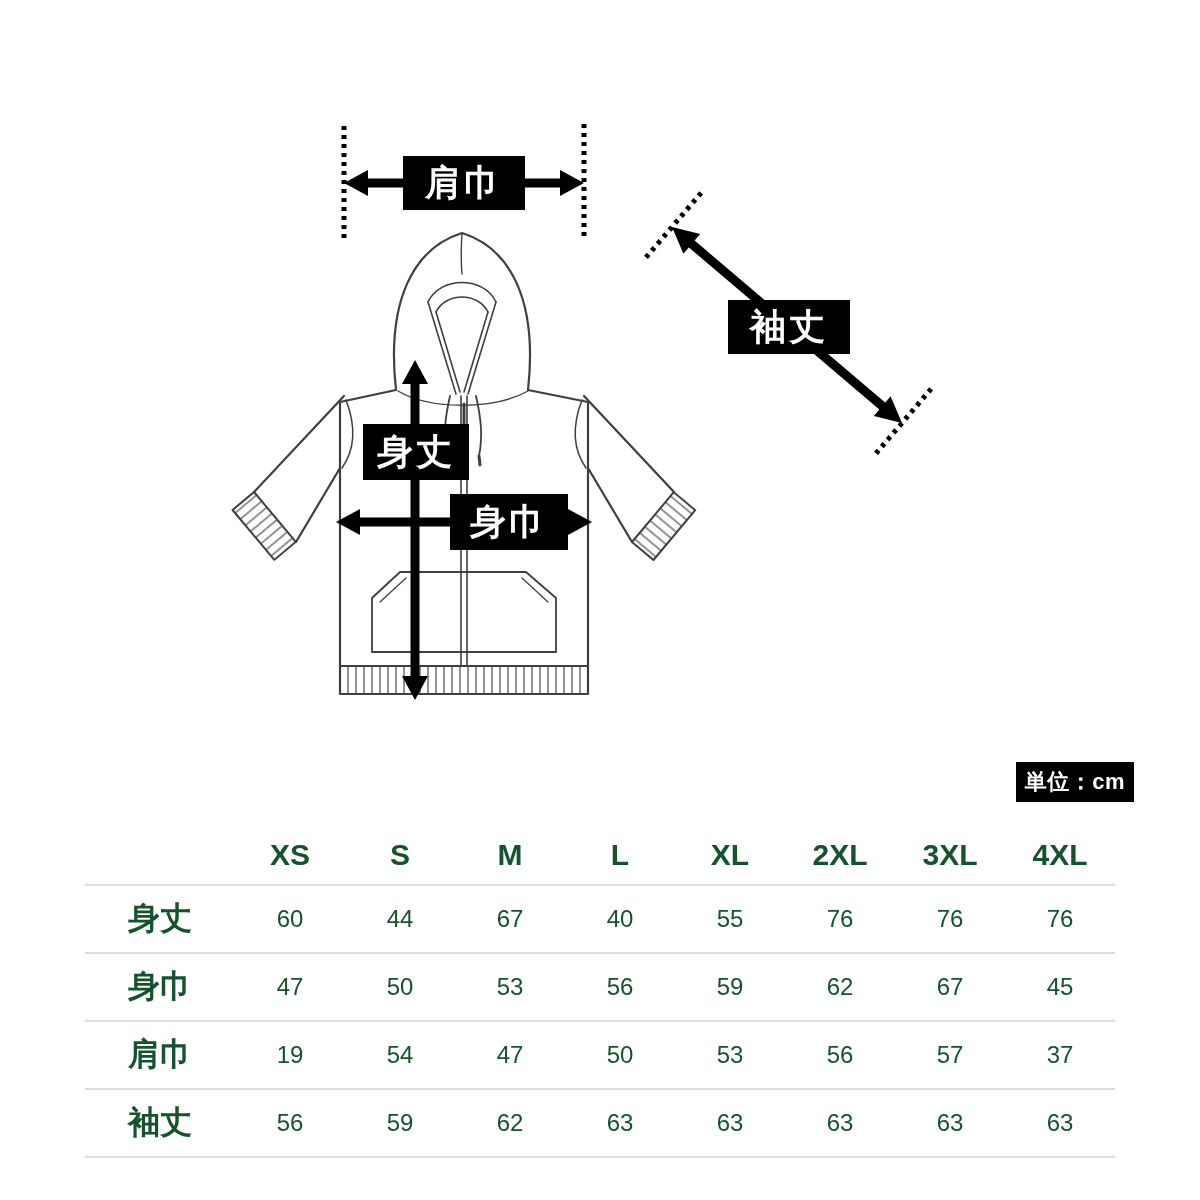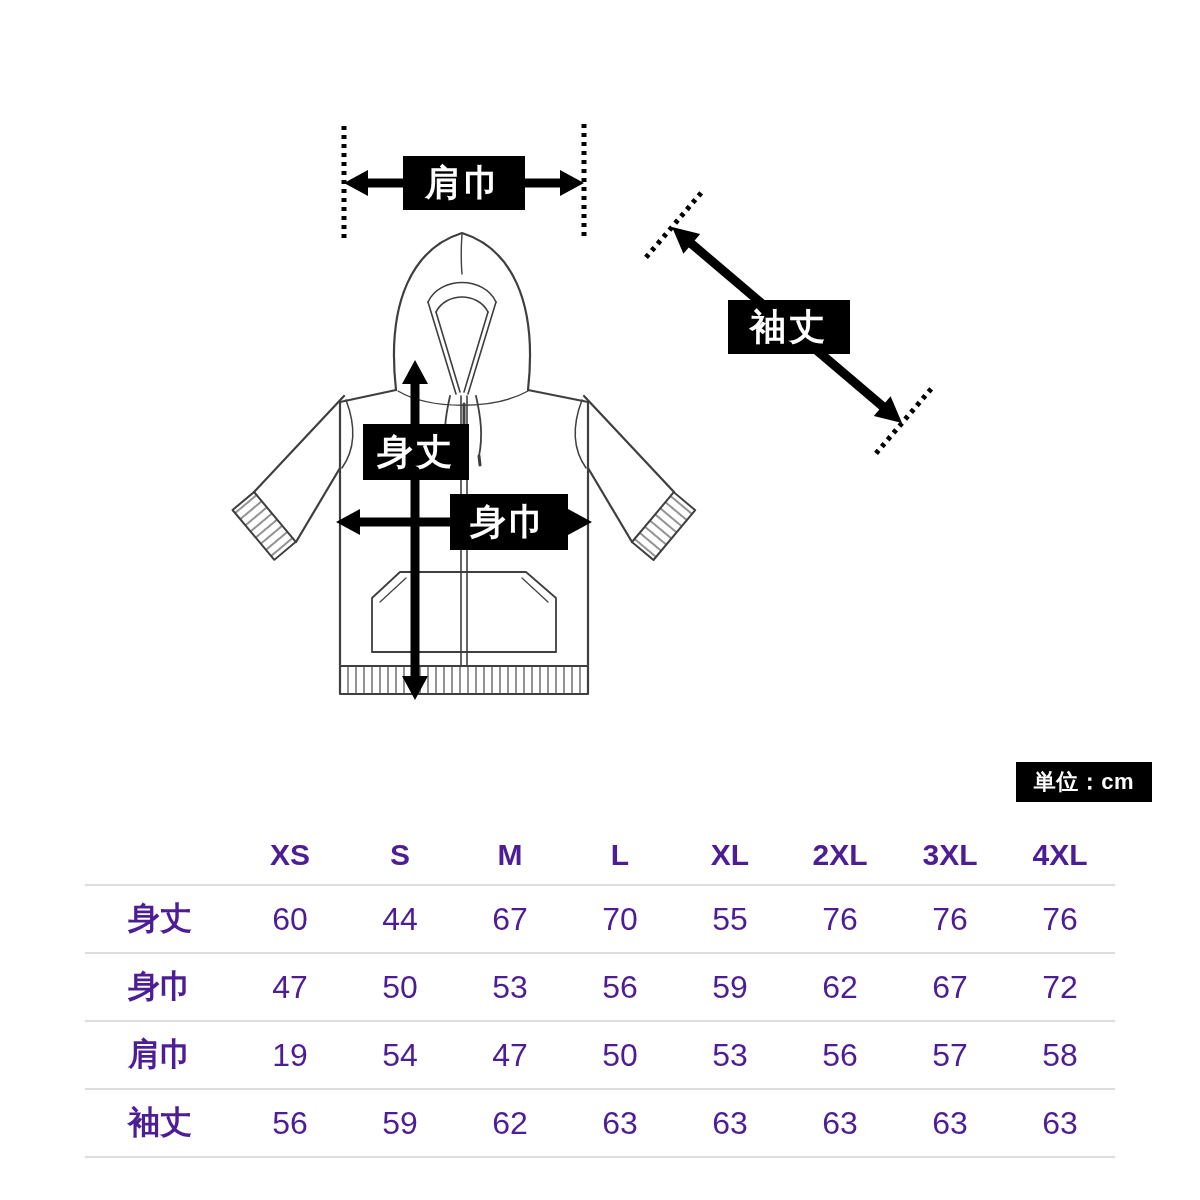--- a/index.html
+++ b/index.html
@@ -8,32 +8,32 @@
     font-family:"Liberation Sans","DejaVu Sans",sans-serif; overflow:hidden;
   }
   .diagram { position:absolute; left:0; top:0; width:1200px; height:760px; }
   .diagram svg { position:absolute; left:0; top:0; }
   .mlabel {
     position:absolute; background:#000; color:#fff;
     display:flex; align-items:center; justify-content:center;
     font-weight:bold; font-size:36px; letter-spacing:3px; line-height:1;
   }
   .unit-badge {
-    position:absolute; left:1016px; top:762px; width:136px; height:40px;
+    position:absolute; left:1016px; top:762px; width:118px; height:40px;
     background:#000; color:#fff; display:flex; align-items:center; justify-content:center;
     font-weight:bold; font-size:22px; letter-spacing:0.5px;
   }
   .table-wrap { position:absolute; left:85px; top:826px; width:1030px; }
-  table { width:100%; border-collapse:collapse; color:#4c1d95; table-layout:fixed; }
+  table { width:100%; border-collapse:collapse; color:#14532d; table-layout:fixed; }
   th,td { text-align:center; padding:0; }
   thead th { font-size:30px; font-weight:bold; height:58px; vertical-align:middle; }
   tbody tr { border-top:2px solid #ddd; }
   tbody tr:last-child { border-bottom:2px solid #ddd; }
   tbody th { font-size:32px; font-weight:bold; height:66px; vertical-align:middle; }
-  tbody td { font-size:32px; font-weight:normal; height:66px; vertical-align:middle; }
+  tbody td { font-size:24px; font-weight:normal; height:66px; vertical-align:middle; }
   
   .lbl-shoulder { left:403px; top:156px; width:122px; height:54px; }
   .lbl-sleeve   { left:728px; top:300px; width:122px; height:54px; }
   .lbl-bodylen  { left:363px; top:424px; width:106px; height:56px; }
   .lbl-bodywid  { left:450px; top:494px; width:118px; height:56px; }
 </style>
 </head>
 <body>
 
 <div class="canvas">
@@ -157,47 +157,47 @@
           <th>3XL</th>
           <th>4XL</th>
         </tr>
       </thead>
       <tbody>
         <tr>
           <th>身丈</th>
           <td>60</td>
           <td>44</td>
           <td>67</td>
-          <td>70</td>
+          <td>40</td>
           <td>55</td>
           <td>76</td>
           <td>76</td>
           <td>76</td>
         </tr>
         <tr>
           <th>身巾</th>
           <td>47</td>
           <td>50</td>
           <td>53</td>
           <td>56</td>
           <td>59</td>
           <td>62</td>
           <td>67</td>
-          <td>72</td>
+          <td>45</td>
         </tr>
         <tr>
           <th>肩巾</th>
           <td>19</td>
           <td>54</td>
           <td>47</td>
           <td>50</td>
           <td>53</td>
           <td>56</td>
           <td>57</td>
-          <td>58</td>
+          <td>37</td>
         </tr>
         <tr>
           <th>袖丈</th>
           <td>56</td>
           <td>59</td>
           <td>62</td>
           <td>63</td>
           <td>63</td>
           <td>63</td>
           <td>63</td>

